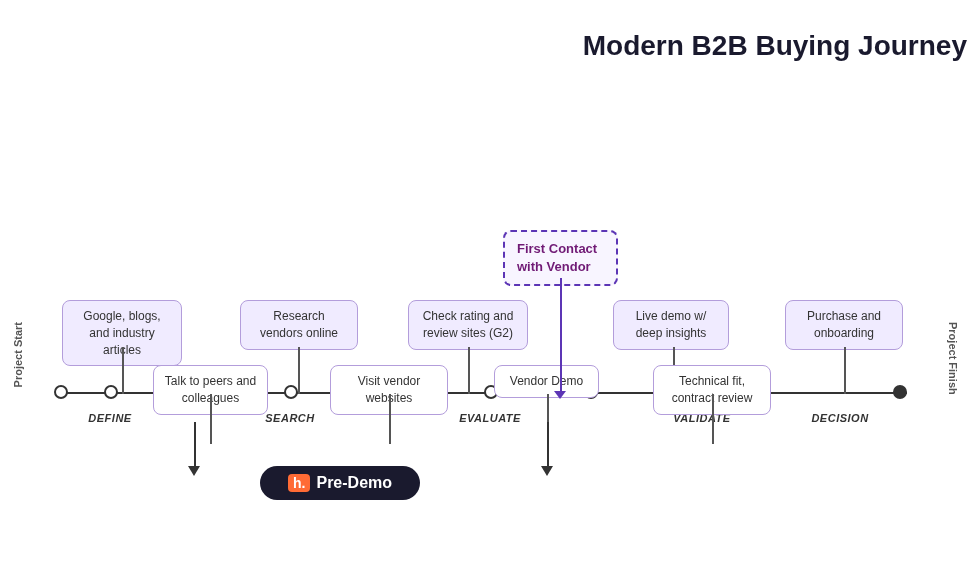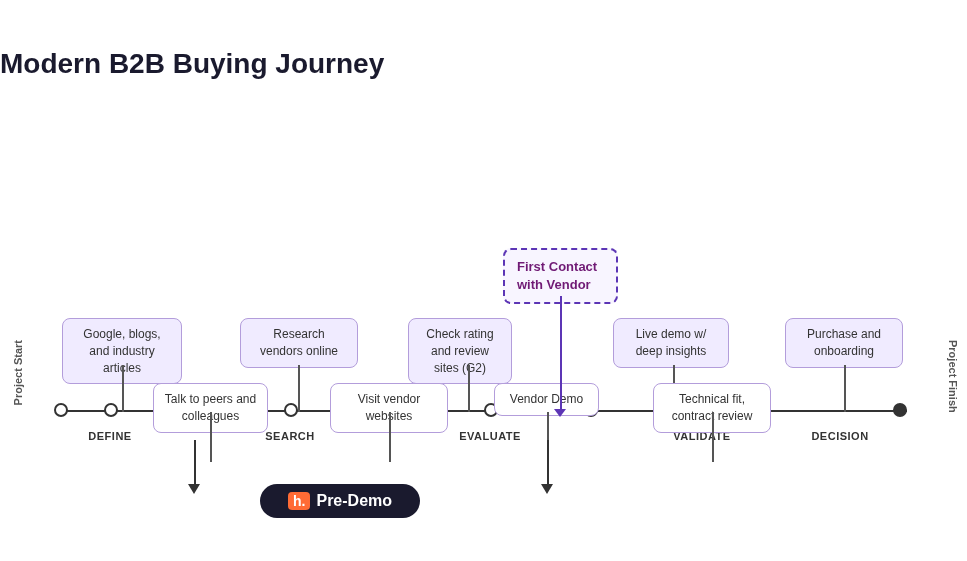--- a/index.html
+++ b/index.html
@@ -13,27 +13,26 @@
       align-items: center;
       justify-content: center;
     }
     .container {
       background: white;
       width: 967px;
       height: 561px;
       position: relative;
     }
     .title {
-      text-align: left;
+      text-align: right;
       font-size: 28px;
       font-weight: 800;
       color: #1a1a2e;
-      padding-top: 15px;
+      padding-top: 30px;
       padding-bottom: 10px;
-      margin-top: 33px;
     }
     .diagram-area {
       position: relative;
       width: 100%;
       height: 440px;
       margin-top: 10px;
     }
     
     .timeline-line {
       position: absolute;
@@ -57,20 +56,21 @@
     .stage-label {
       position: absolute;
       top: 330px;
       font-size: 11px;
       font-weight: 700;
       color: #333;
       text-transform: uppercase;
       letter-spacing: 0.5px;
       text-align: center;
       transform: translateX(-50%);
+      font-style: italic;
     }
     
     .project-start {
       position: absolute;
       top: 240px;
       left: 12px;
       font-size: 11px;
       font-weight: 600;
       color: #555;
       writing-mode: vertical-rl;
@@ -187,21 +187,21 @@
     </div>
 
     <div class="connector" style="left:122px;top:265px;height:47px;"></div>
 
     <div class="card card-top" style="left:240px;top:218px;width:118px;">
       <span>Research vendors online</span>
     </div>
 
     <div class="connector" style="left:298px;top:265px;height:47px;"></div>
 
-    <div class="card card-top" style="left:408px;top:218px;width:104px;">
+    <div class="card card-top" style="left:408px;top:218px;width:120px;">
       <span>Check rating and review sites (G2)</span>
     </div>
 
     <div class="connector" style="left:468px;top:265px;height:47px;"></div>
 
     <div class="card card-top" style="left:613px;top:218px;width:116px;">
       <span>Live demo w/ deep insights</span>
     </div>
 
     <div class="connector" style="left:673px;top:265px;height:47px;"></div>

